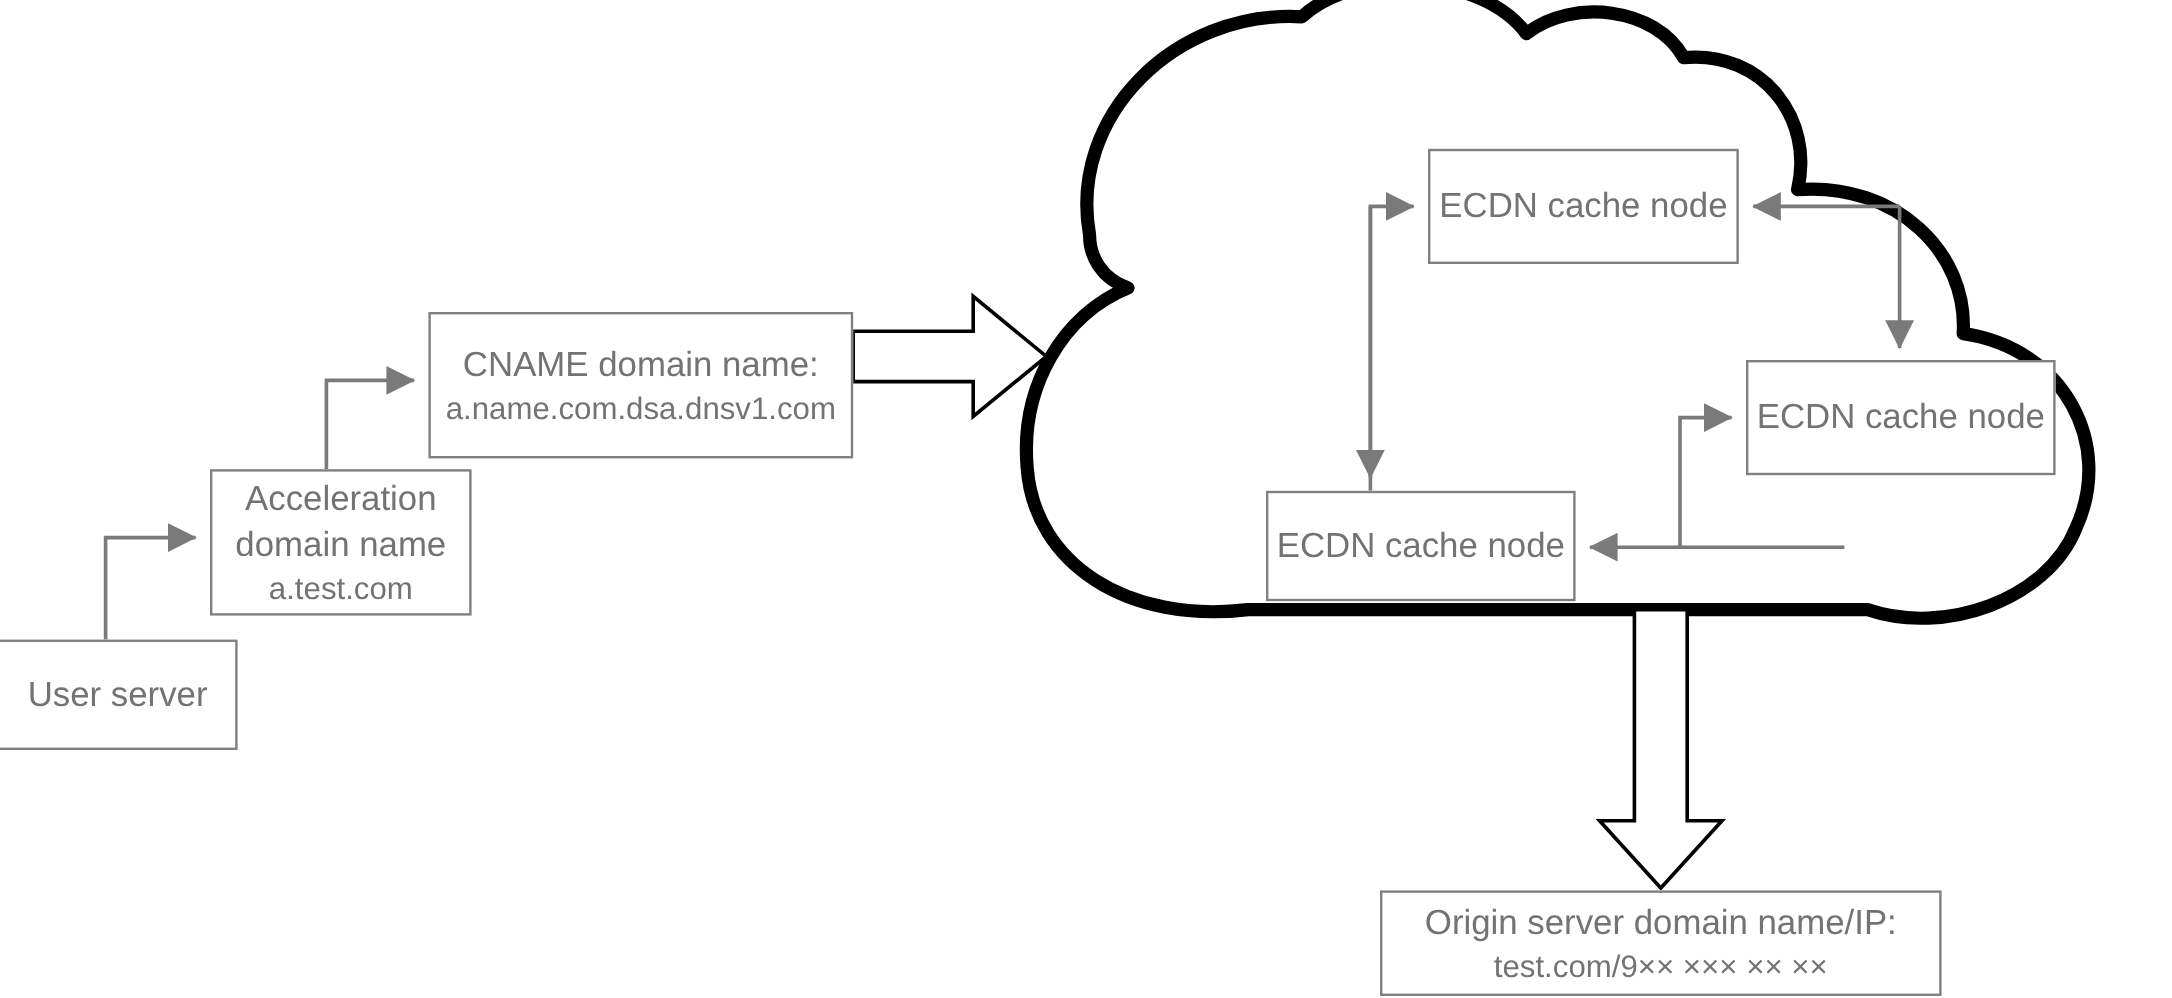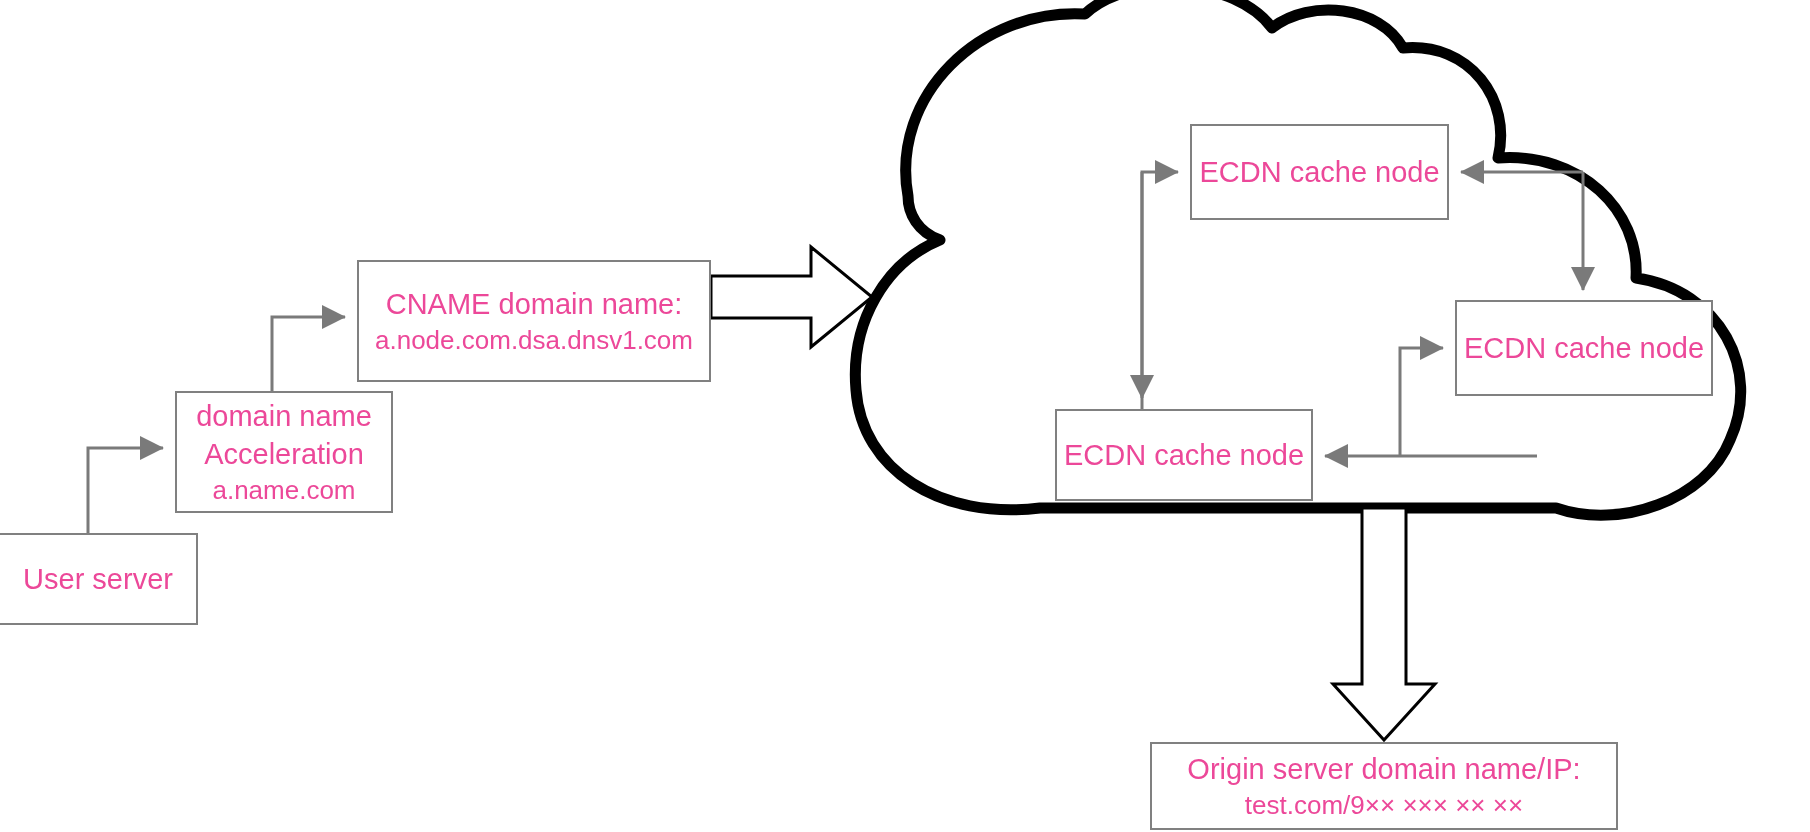--- a/index.html
+++ b/index.html
@@ -26,21 +26,21 @@
   }
   .node-box {
     position: absolute;
     box-sizing: border-box;
     border: 2px solid #808080;
     background: #ffffff;
     display: flex;
     flex-direction: column;
     align-items: center;
     justify-content: center;
-    color: #ec4899;
+    color: #737373;
     text-align: center;
     line-height: 1.32;
   }
   .line-main {
     font-size: 29px;
     white-space: nowrap;
   }
   .line-sub {
     font-size: 26px;
     white-space: nowrap;
@@ -170,28 +170,28 @@
                L 1406 508
                Z"></path>
     </g>
   </svg>
 
   <div class="node-box" id="box-user-request">
     <div class="line-main">User server</div>
   </div>
 
   <div class="node-box" id="box-acceleration-domain">
+    <div class="line-main">Acceleration</div>
     <div class="line-main">domain name</div>
-    <div class="line-main">Acceleration</div>
-    <div class="line-sub">a.name.com</div>
+    <div class="line-sub">a.test.com</div>
   </div>
 
   <div class="node-box" id="box-cname-domain">
     <div class="line-main">CNAME domain name:</div>
-    <div class="line-sub">a.node.com.dsa.dnsv1.com</div>
+    <div class="line-sub">a.name.com.dsa.dnsv1.com</div>
   </div>
 
   <div class="node-box" id="box-ecdn-node-top">
     <div class="line-main">ECDN cache node</div>
   </div>
 
   <div class="node-box" id="box-ecdn-node-right">
     <div class="line-main">ECDN cache node</div>
   </div>
 

